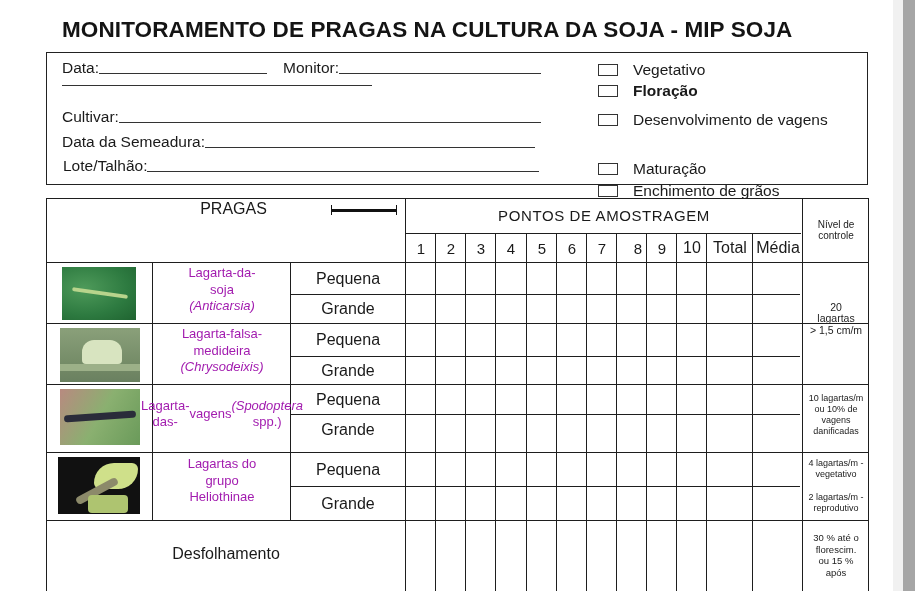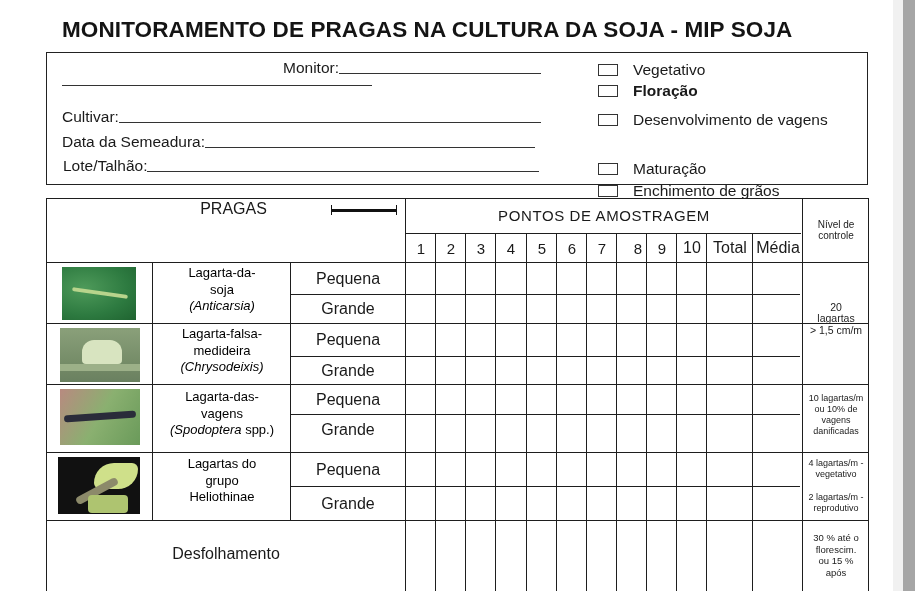--- a/index.html
+++ b/index.html
@@ -14,33 +14,37 @@
   .stage{position:absolute;left:598px;display:flex;align-items:center;font-size:15.5px;white-space:nowrap;}
   .stage .box{width:20px;height:12px;border:1.2px solid #333;margin-right:15px;box-sizing:border-box;}
   .grid{position:absolute;left:46px;top:198px;}
   .hl,.vl{position:absolute;background:#1e1e1e;}
   .hl{height:1.3px;}
   .vl{width:1.3px;}
   .cell{position:absolute;display:flex;align-items:center;justify-content:center;text-align:center;box-sizing:border-box;}
   .t14{font-size:16px;}
   .t15{font-size:15px;}
   .small{font-size:10px;line-height:11.5px;color:#222;}
-  .name{font-size:13px;line-height:16.5px;color:#000000;}
+  .name{font-size:13px;line-height:16.5px;color:#a21caf;}
   .ital{font-style:italic;}
   .img{position:absolute;}
 </style>
 </head>
 <body>
 
 <div class="abs scroll-gap"></div>
 <div class="abs scrollbar"></div>
 
 <div class="abs title">MONITORAMENTO DE PRAGAS NA CULTURA DA SOJA - MIP SOJA</div>
 
 <div class="abs info-box">
+  <div class="field" style="left:15px;top:6px;">
+    <span>Data:</span>
+      <span class="line" style="width:168px;"></span>
+  </div>
   <div class="field" style="left:236px;top:6px;">
     <span>Monitor:</span>
       <span class="line" style="width:202px;"></span>
   </div>
   <div class="field" style="left:15px;top:31px;">
       <span class="line" style="width:310px;"></span>
   </div>
   <div class="field" style="left:15px;top:55px;">
     <span>Cultivar:</span>
       <span class="line" style="width:422px;"></span>
@@ -149,21 +153,21 @@
   <div class="cell name" style="left:107px;top:66px;width:138px;height:52px;flex-direction:column;">
     <span>Lagarta-da-</span>
     <span>soja</span>
     <span class="ital">(Anticarsia)</span>
   </div>
   <div class="cell name" style="left:107px;top:127px;width:138px;height:52px;flex-direction:column;">
     <span>Lagarta-falsa-</span>
     <span>medideira</span>
     <span class="ital">(Chrysodeixis)</span>
   </div>
-  <div class="cell name" style="left:107px;top:190px;width:138px;height:52px;flex-direction:column;">
+  <div class="cell name" style="left:107px;top:190px;width:138px;height:52px;flex-direction:row;">
     <span>Lagarta-das-</span>
     <span>vagens</span>
     <span><span class="ital">(Spodoptera</span><span> spp.)</span></span>
   </div>
   <div class="cell name" style="left:107px;top:257px;width:138px;height:52px;flex-direction:column;">
     <span>Lagartas do</span>
     <span>grupo</span>
     <span>Heliothinae</span>
   </div>
 

